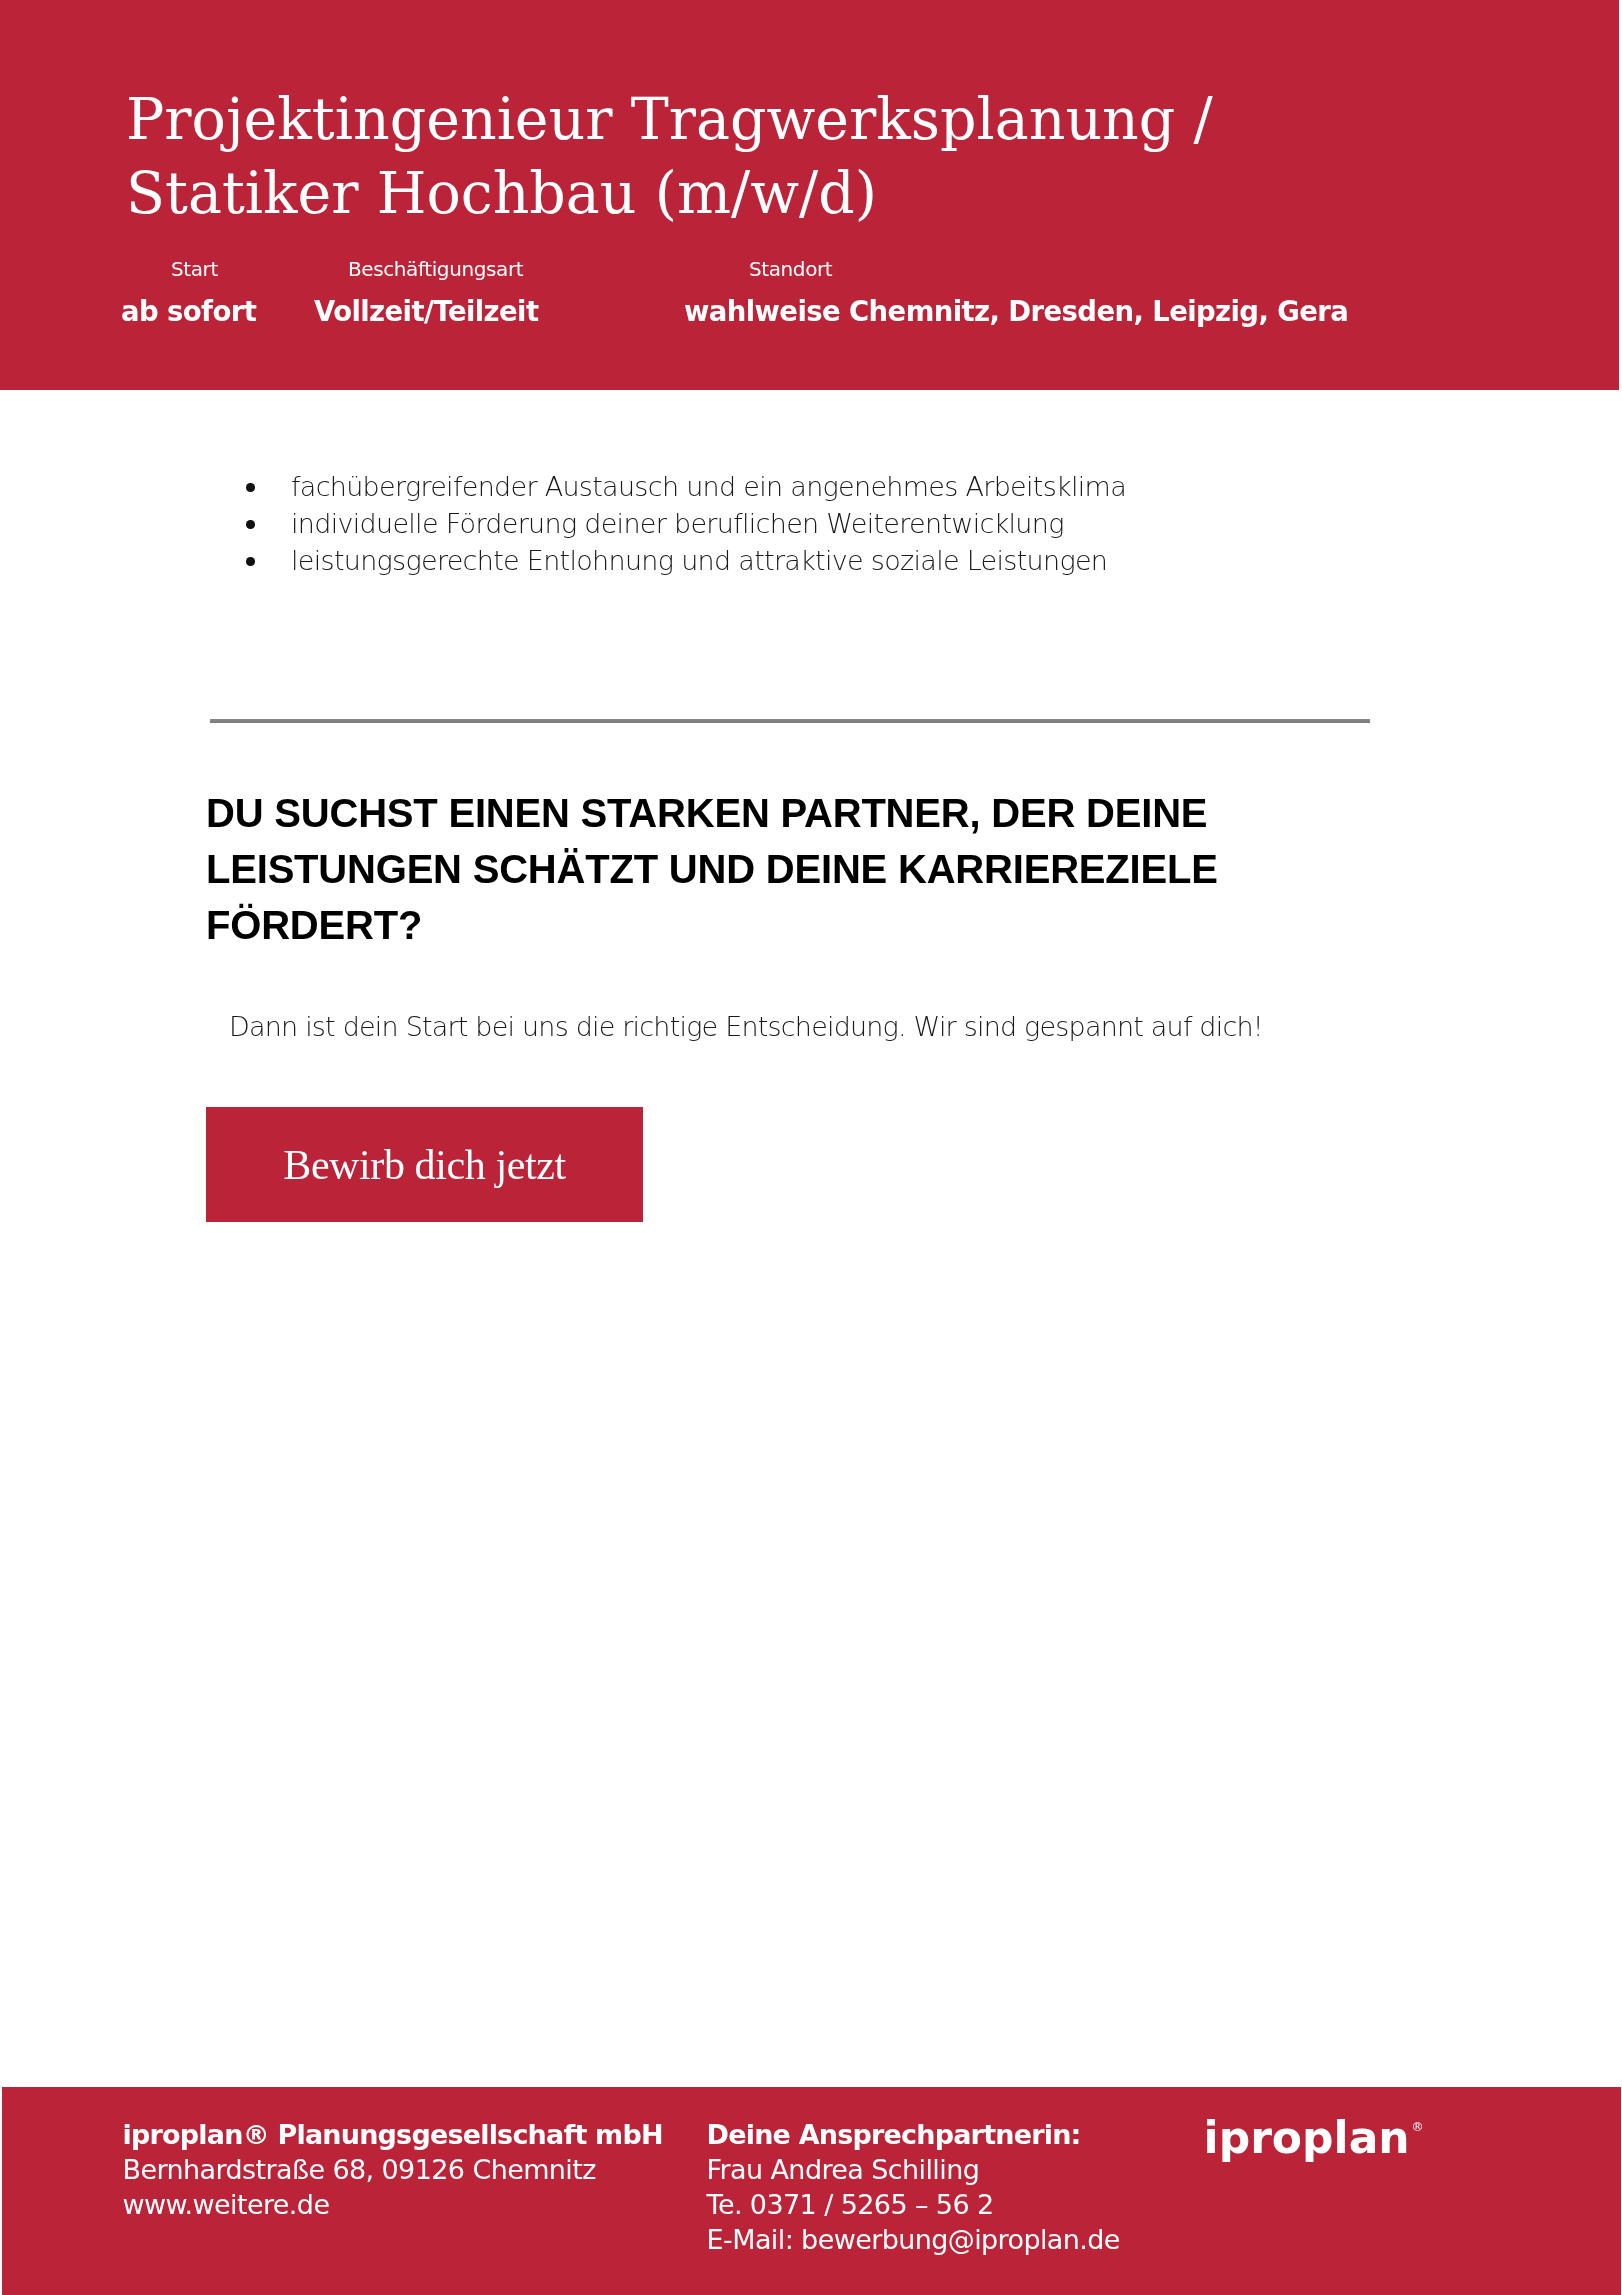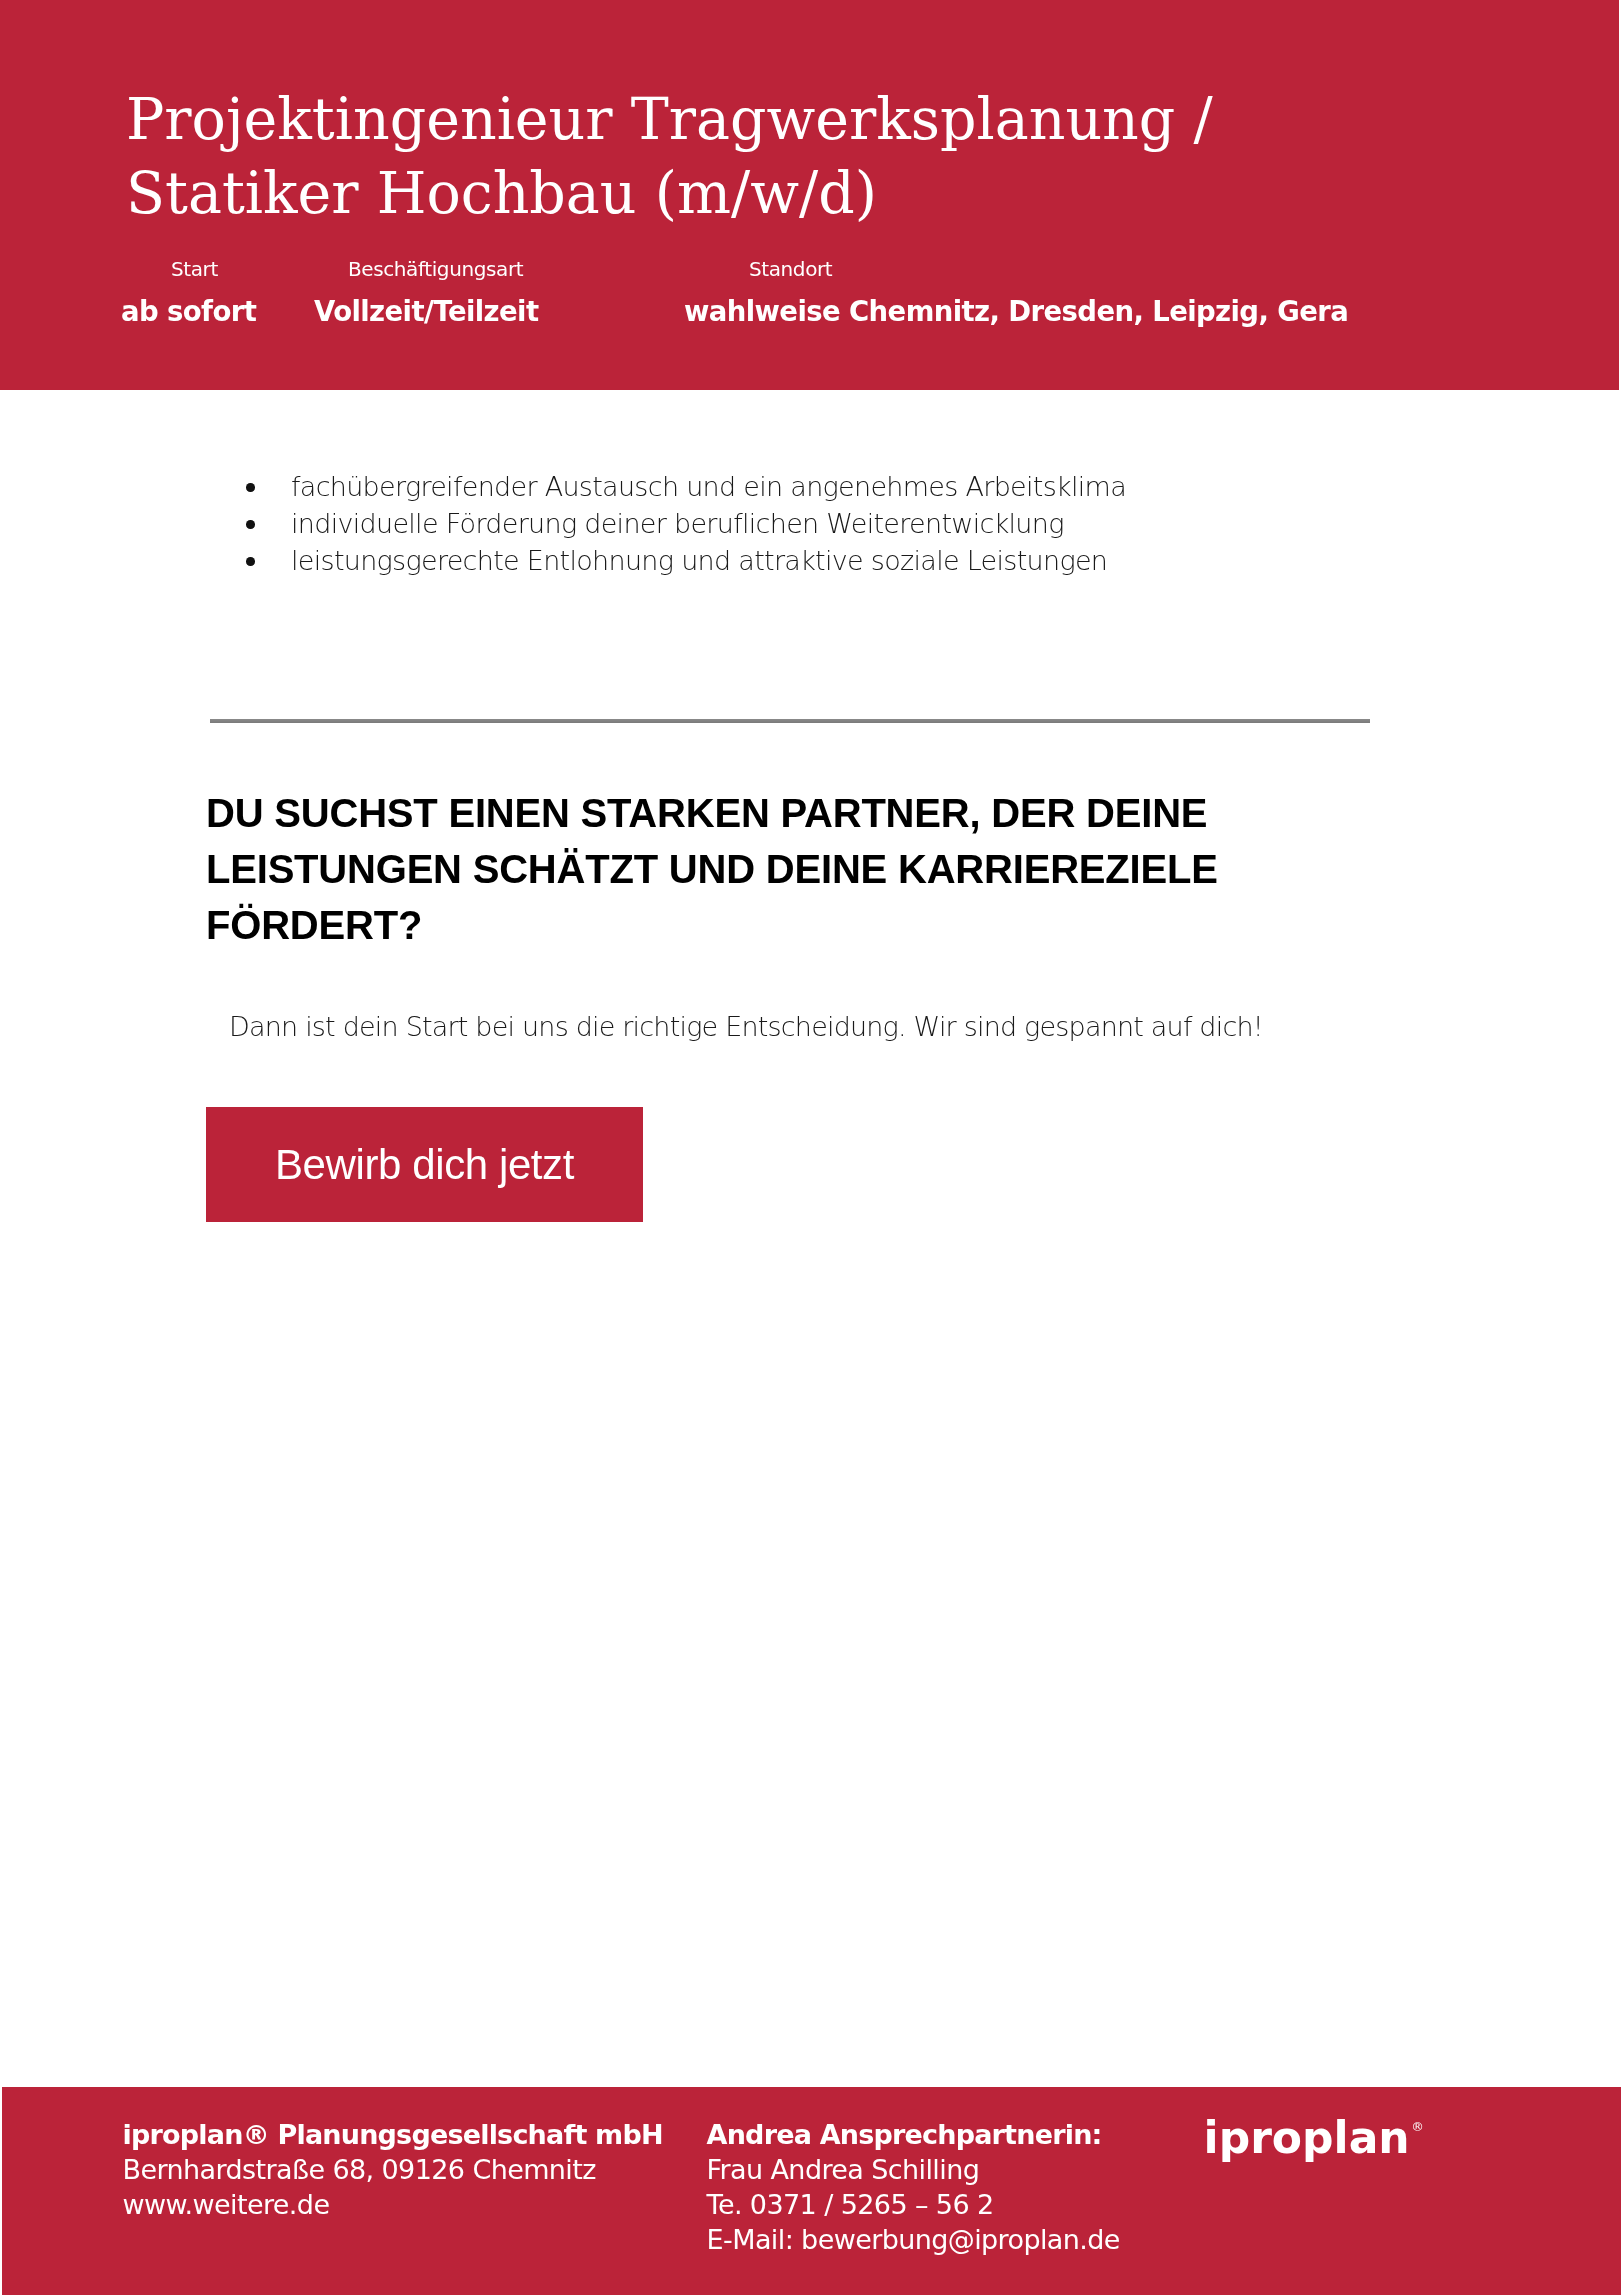--- a/index.html
+++ b/index.html
@@ -45,21 +45,21 @@
 
     .cta-text {
       position: absolute; left: 205px; top: 1011px;
       font-family: "DejaVu Sans", sans-serif; font-size: 27px; color: #1a1a1a;
       font-weight: 300; letter-spacing: -0.8px; white-space: nowrap; margin-left: 24px;
     }
 
     .apply-button {
       position: absolute; left: 206px; top: 1107px; width: 437px; height: 115px;
       background: #bb2339; color: #ffffff; border: none;
-      font-family: Liberation Sans, sans-serif; font-size: 42px; letter-spacing: -0.4px;
+      font-family: Liberation Serif, serif; font-size: 42px; letter-spacing: -0.4px;
       display: flex; align-items: center; justify-content: center; cursor: pointer;
     }
 
     .footer {
       position: absolute; left: 1.6px; top: 2087px; width: 1619px; height: 262px;
       background: #bb2339; color: #ffffff;
       font-family: "DejaVu Sans", sans-serif;
     }
     .footer .col { position: absolute; top: 30px; }
     .footer .line { font-size: 27px; line-height: 35px; white-space: nowrap; letter-spacing: -0.6px; }
@@ -107,20 +107,20 @@
 
 <button class="apply-button">Bewirb dich jetzt</button>
 
 <footer class="footer">
   <div class="col" style="left:121px">
     <div class="line bold">iproplan® Planungsgesellschaft mbH</div>
     <div class="line">Bernhardstraße 68, 09126 Chemnitz</div>
     <div class="line">www.weitere.de</div>
   </div>
   <div class="col" style="left:705px">
-    <div class="line bold">Andrea Ansprechpartnerin:</div>
+    <div class="line bold">Deine Ansprechpartnerin:</div>
     <div class="line">Frau Andrea Schilling</div>
     <div class="line">Te.  0371 / 5265 – 56 2</div>
     <div class="line">E-Mail: bewerbung@iproplan.de</div>
   </div>
   <div class="logo"><span>iproplan</span><sup>®</sup></div>
 </footer>
 
 
 </body></html>

